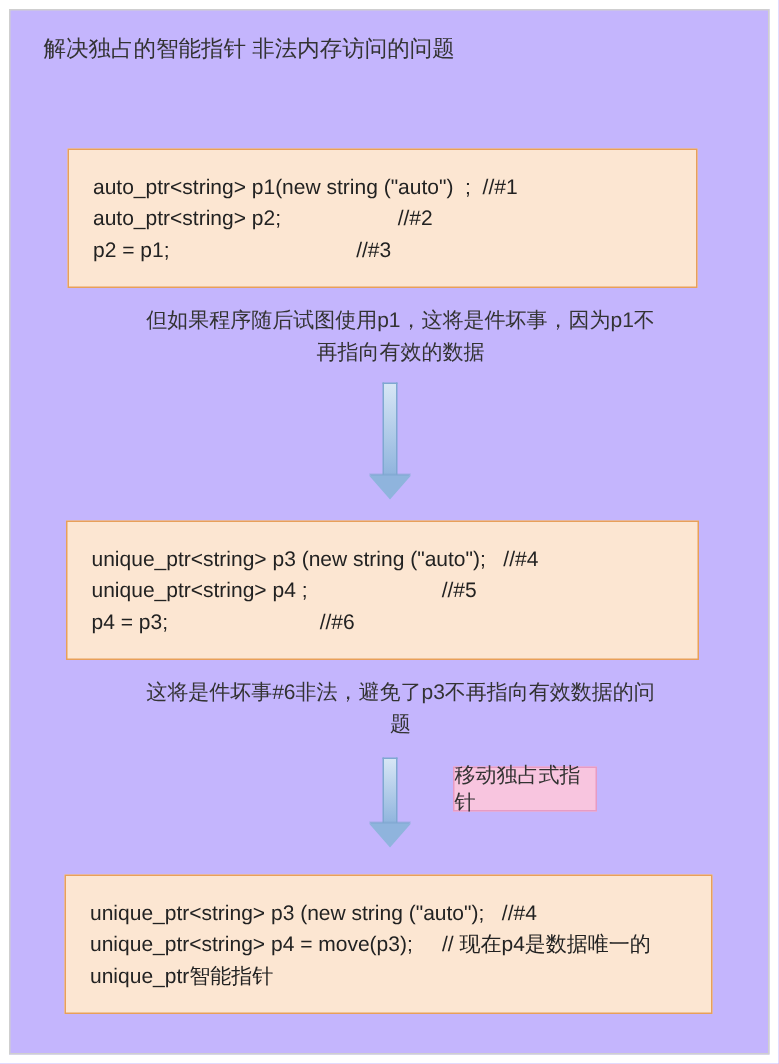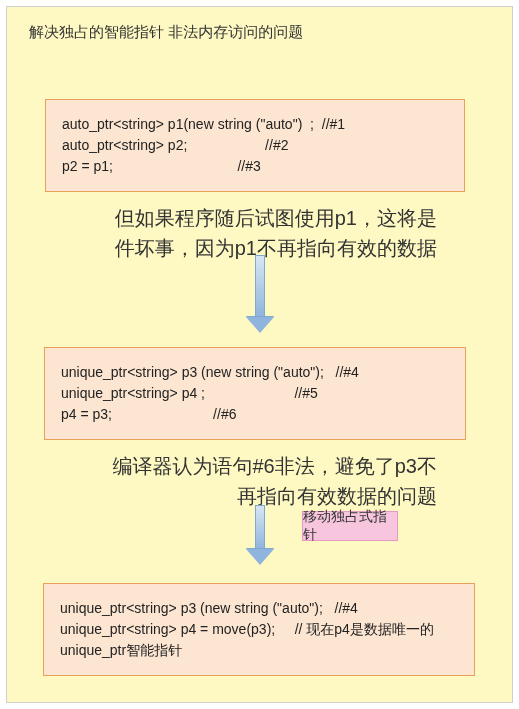--- a/index.html
+++ b/index.html
@@ -9,21 +9,21 @@
     background: #ffffff;
     position: relative;
   }
   .canvas {
     position: absolute;
     left: 6px;
     top: 6px;
     width: 507px;
     height: 697px;
     border: 1px solid #cfcfcf;
-    background: #fef9c3;
+    background: #c4b5fd;
   }
   .title {
     position: absolute;
     left: 22px;
     top: 16px;
     font-size: 15px;
     color: #333;
   }
   .codebox {
     position: absolute;
@@ -34,23 +34,23 @@
     font-size: 14px;
     line-height: 1.5;
     color: #222;
     white-space: pre;
   }
   .box1 { left: 38px; top: 92px;  width: 420px; }
   .box2 { left: 37px; top: 340px; width: 422px; }
   .box3 { left: 36px; top: 576px; width: 432px; white-space: pre-wrap; }
   .caption {
     position: absolute;
-    font-size: 20px;
+    font-size: 14px;
     color: #333;
-    text-align: right;
+    text-align: center;
     line-height: 1.5;
   }
   .cap1 { left: 90px; top: 196px; width: 340px; }
   .cap2 { left: 90px; top: 444px; width: 340px; }
   .tagbox {
     position: absolute;
     left: 295px;
     top: 504px;
     width: 96px;
     height: 30px;
@@ -102,21 +102,21 @@
 
   <div class="arrow a1">
     <div class="arrow-stem"></div>
     <div class="arrow-head"></div>
   </div>
 
   <div class="codebox box2">unique_ptr&lt;string&gt; p3 (new string ("auto");   //#4
 unique_ptr&lt;string&gt; p4 ;                       //#5
 p4 = p3;                          //#6</div>
 
-  <div class="caption cap2">编译器认为语句#6非法，避免了p3不再指向有效数据的问题</div>
+  <div class="caption cap2">这将是件坏事#6非法，避免了p3不再指向有效数据的问题</div>
 
   <div class="arrow a2">
     <div class="arrow-stem"></div>
     <div class="arrow-head"></div>
   </div>
 
   <div class="tagbox">移动独占式指针</div>
 
   <div class="codebox box3">unique_ptr&lt;string&gt; p3 (new string ("auto");   //#4
 unique_ptr&lt;string&gt; p4 = move(p3);     // 现在p4是数据唯一的unique_ptr智能指针</div>

